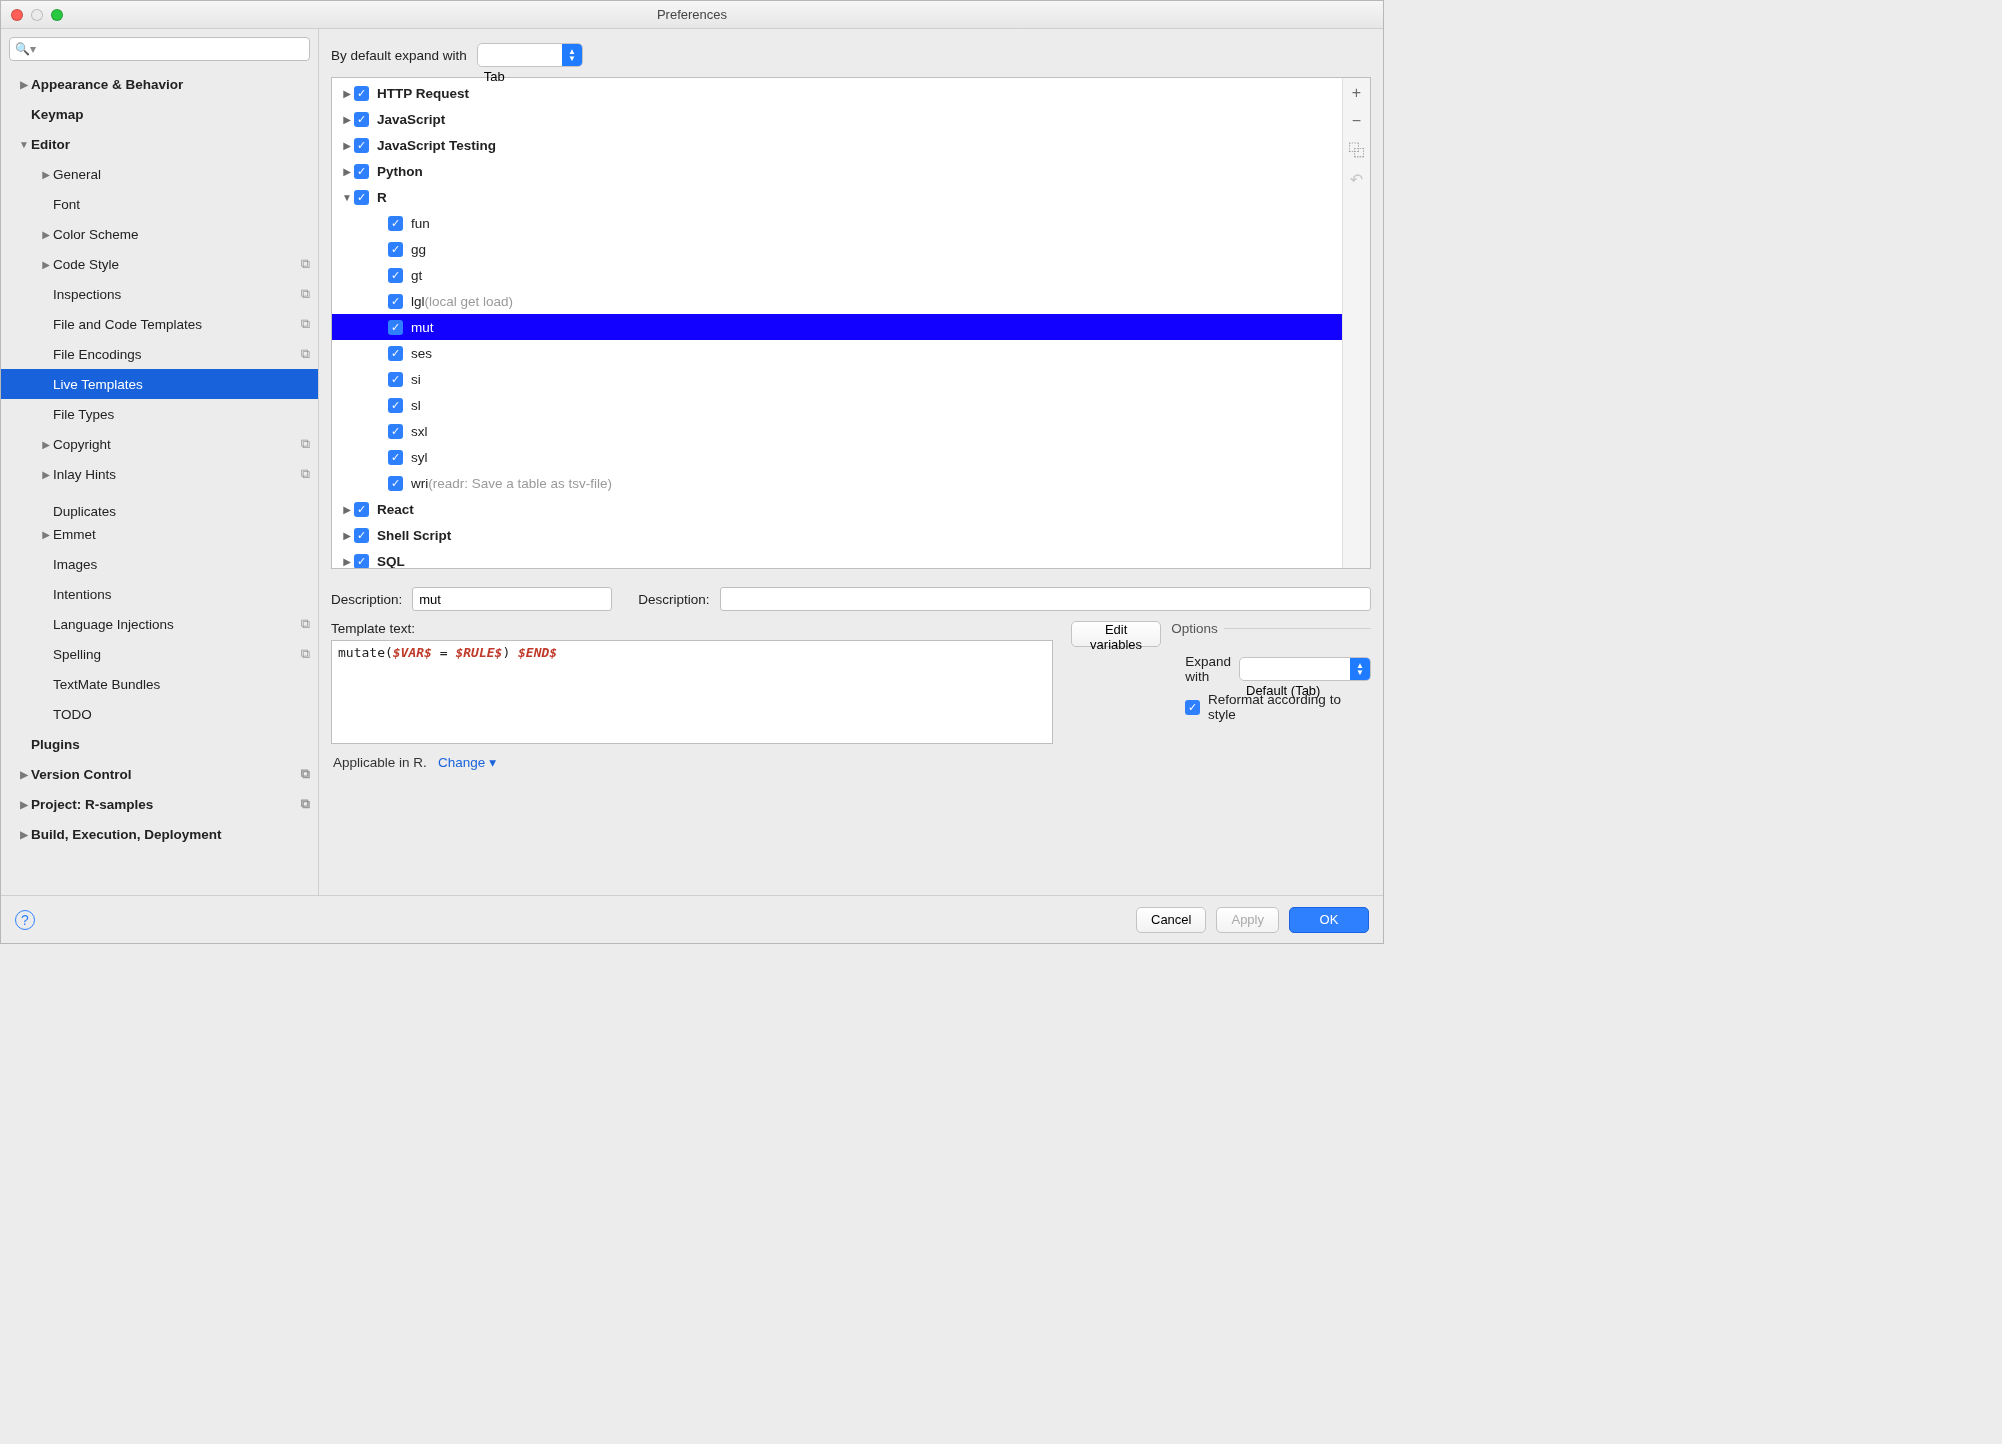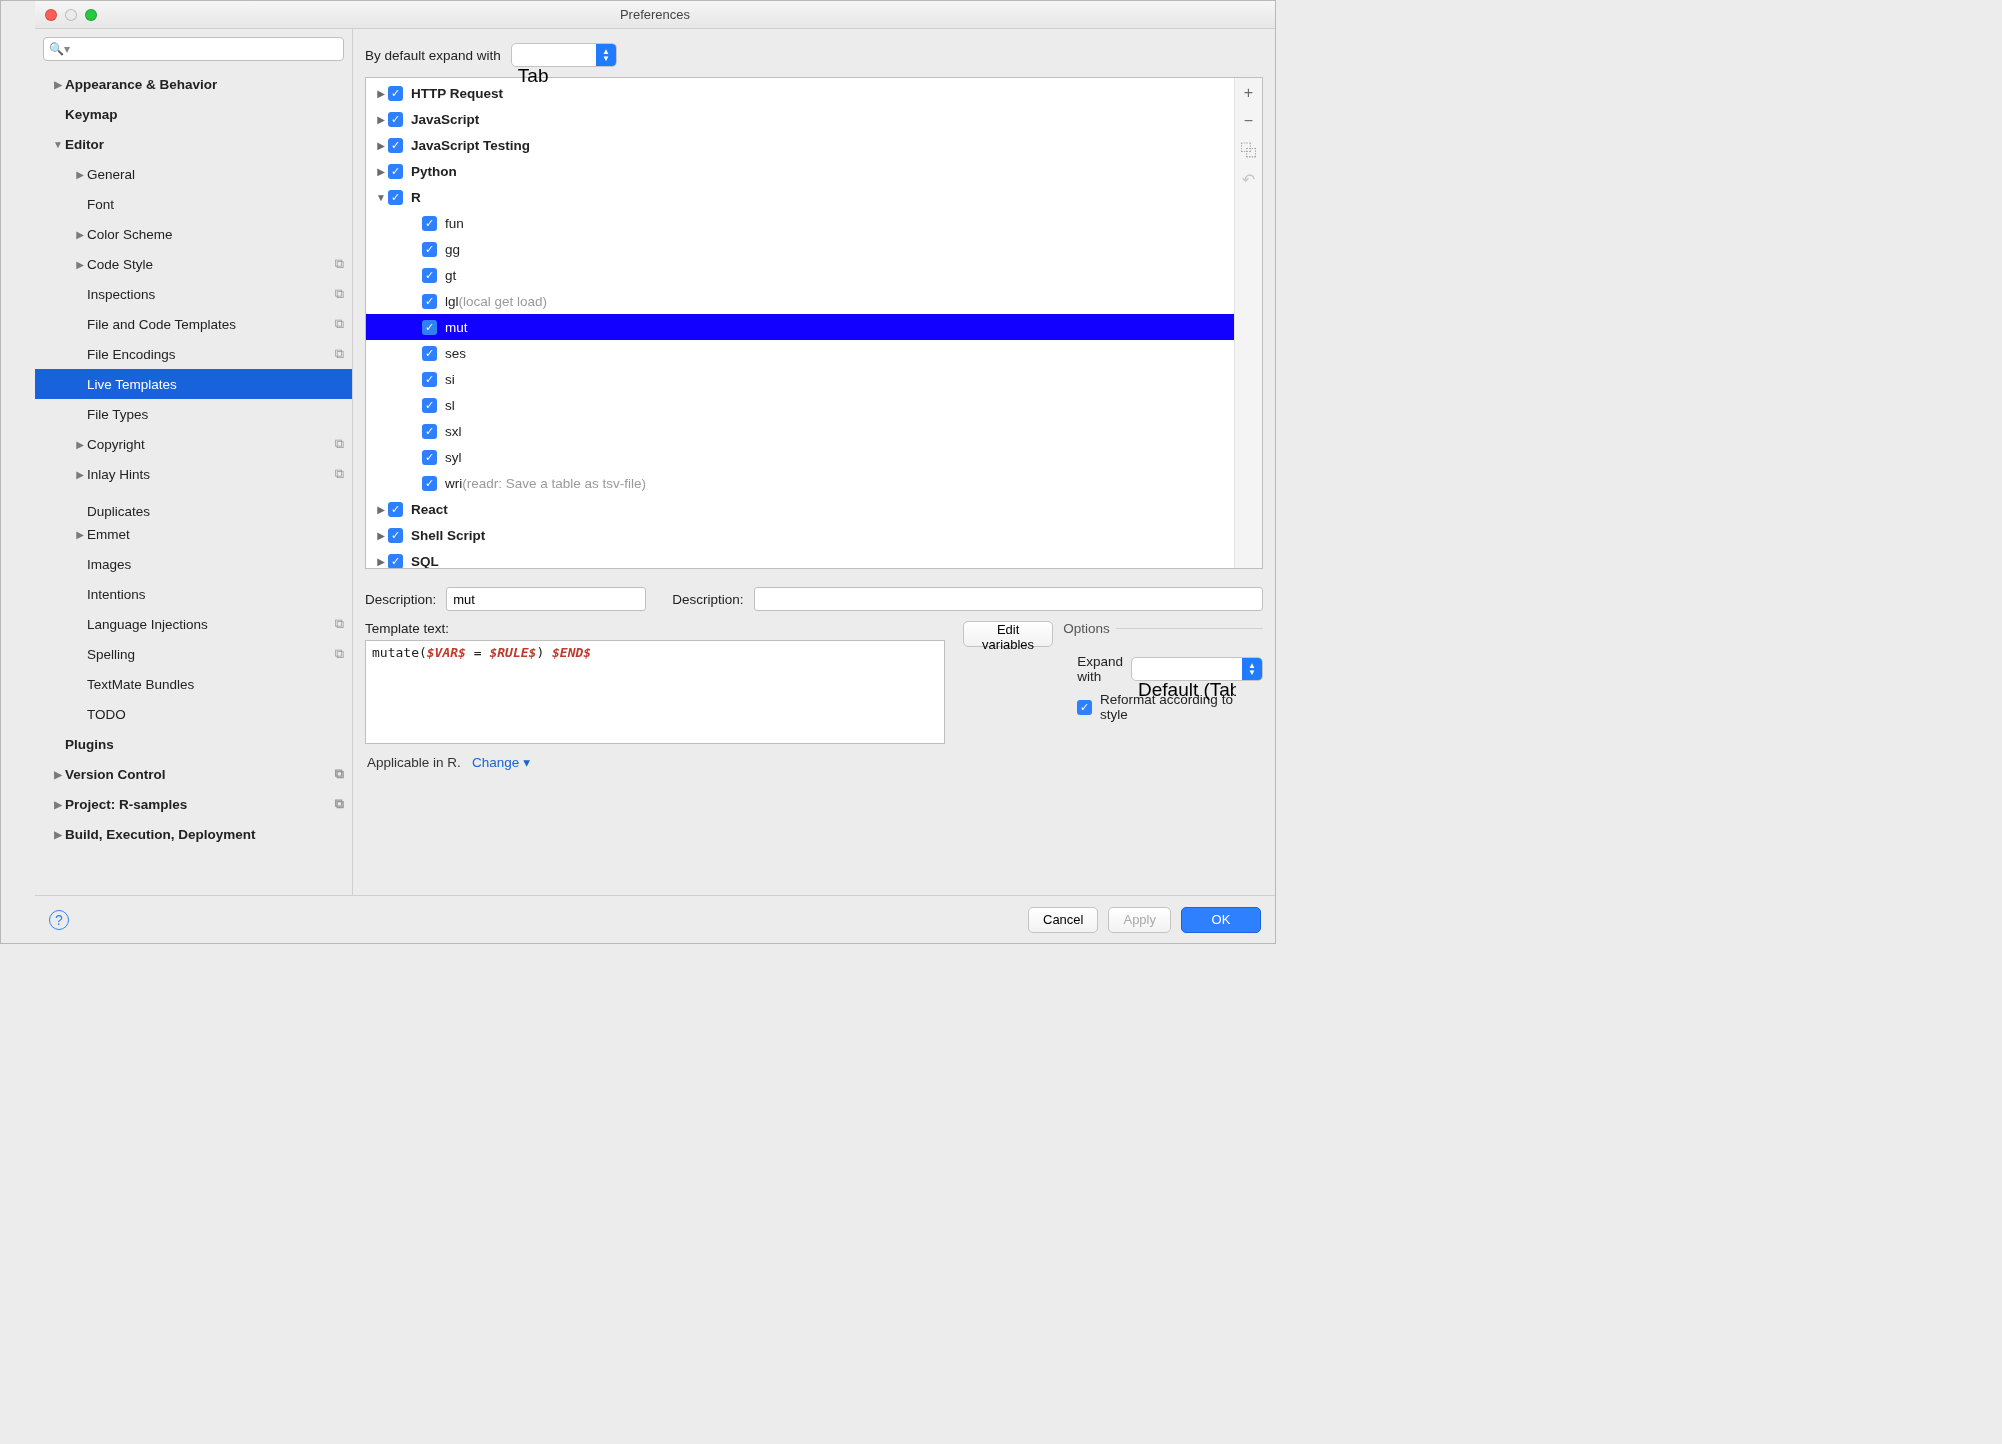--- a/index.html
+++ b/index.html
@@ -1,17 +1,17 @@
 <!DOCTYPE html>
 <html><head>
 <meta charset="utf-8">
 <style>
   * { box-sizing: border-box; }
   html, body { margin:0; padding:0; height:100%; font-family: -apple-system, "Helvetica Neue", Arial, sans-serif; font-size:13.5px; color:#222; background:#ececec; }
-  .window { width:1276px; height:944px; background:#ececec; display:flex; flex-direction:column; border:1px solid #b8b8b8;padding-left:34px; }
+  .window { width:1384px; height:944px; background:#ececec; display:flex; flex-direction:column; border:1px solid #b8b8b8; }
   .titlebar { height:28px; display:flex; align-items:center; position:relative; background:linear-gradient(#f6f6f6,#e6e6e6); border-bottom:1px solid #cfcfcf; }
   .traffic { display:flex; gap:8px; position:absolute; left:10px; }
   .tbtn { width:12px; height:12px; border-radius:50%; border:0.5px solid rgba(0,0,0,0.2); }
   .tclose{background:#ff5f57;} .tmin{background:#ffbd2e; filter:grayscale(0.6) brightness(1.1);} .tmax{background:#28c940;}
   .tmin{background:#d6d6d6;}
   .titlebar .title { margin:0 auto; font-size:13px; color:#444; }
   .body { flex:1; display:flex; min-height:0; }
   .sidebar { width:318px; background:#ececec; border-right:1px solid #cfcfcf; display:flex; flex-direction:column; }
   .searchwrap { padding:8px; }
   .search { width:100%; height:24px; border:1px solid #bfbfbf; border-radius:4px; background:#fff; padding:0 6px 0 24px; }
@@ -22,21 +22,21 @@
   .row .disc { width:14px; text-align:center; color:#7a7a7a; font-size:10px; }
   .row.bold { font-weight:700; }
   .row.selected { background:#1863dc; color:#fff; }
   .row .lbl { flex:1; overflow:hidden; text-overflow:ellipsis; }
   .row .badge { color:#9a9a9a; font-size:13px; }
   .main { flex:1; display:flex; flex-direction:column; min-width:0; padding:8px 12px 0 12px; }
   .crumbs { font-weight:700; font-size:15px; padding:4px 0 12px 0; }
   .crumbs .sep { color:#888; font-weight:400; padding:0 6px; }
   .expandrow { display:flex; align-items:center; gap:10px; padding:6px 0 10px 0; }
   .select { position:relative; display:inline-flex; align-items:center; background:#fff; border:1px solid #c3c3c3; border-radius:5px; height:24px; }
-  .select input { border:none; outline:none; padding:0 6px; height:22px; font-size:19px; width:84px; background:transparent;margin-top:42px; }
+  .select input { border:none; outline:none; padding:0 6px; height:22px; font-size:13px; width:84px; background:transparent;margin-top:42px; }
   .select .knob { width:20px; height:22px; background:#1f7bff; border-top-right-radius:4px; border-bottom-right-radius:4px; display:flex; align-items:center; justify-content:center; color:#fff; font-size:8px; line-height:7px; }
   .treewrap { display:flex; border:1px solid #bfbfbf; background:#fff; height:492px; }
   .tree { flex:1; overflow:auto; padding:2px 0; }
   .tools { width:28px; border-left:1px solid #e2e2e2; background:#f4f4f4; display:flex; flex-direction:column; align-items:center; padding-top:6px; gap:10px; color:#6a6a6a; font-size:16px; }
   .tools span{cursor:pointer;}
   .trow { display:flex; align-items:center; height:26px; padding:0 4px; }
   .trow.sel { background:#1201ff; color:#fff; }
   .arrow { width:14px; text-align:center; color:#6b6b6b; font-size:10px; }
   .cb { width:15px; height:15px; border-radius:3px; background:#2f80ff; display:inline-flex; align-items:center; justify-content:center; color:#fff; font-size:11px; margin-right:8px; }
   .trow .lbl { font-weight:700; }

